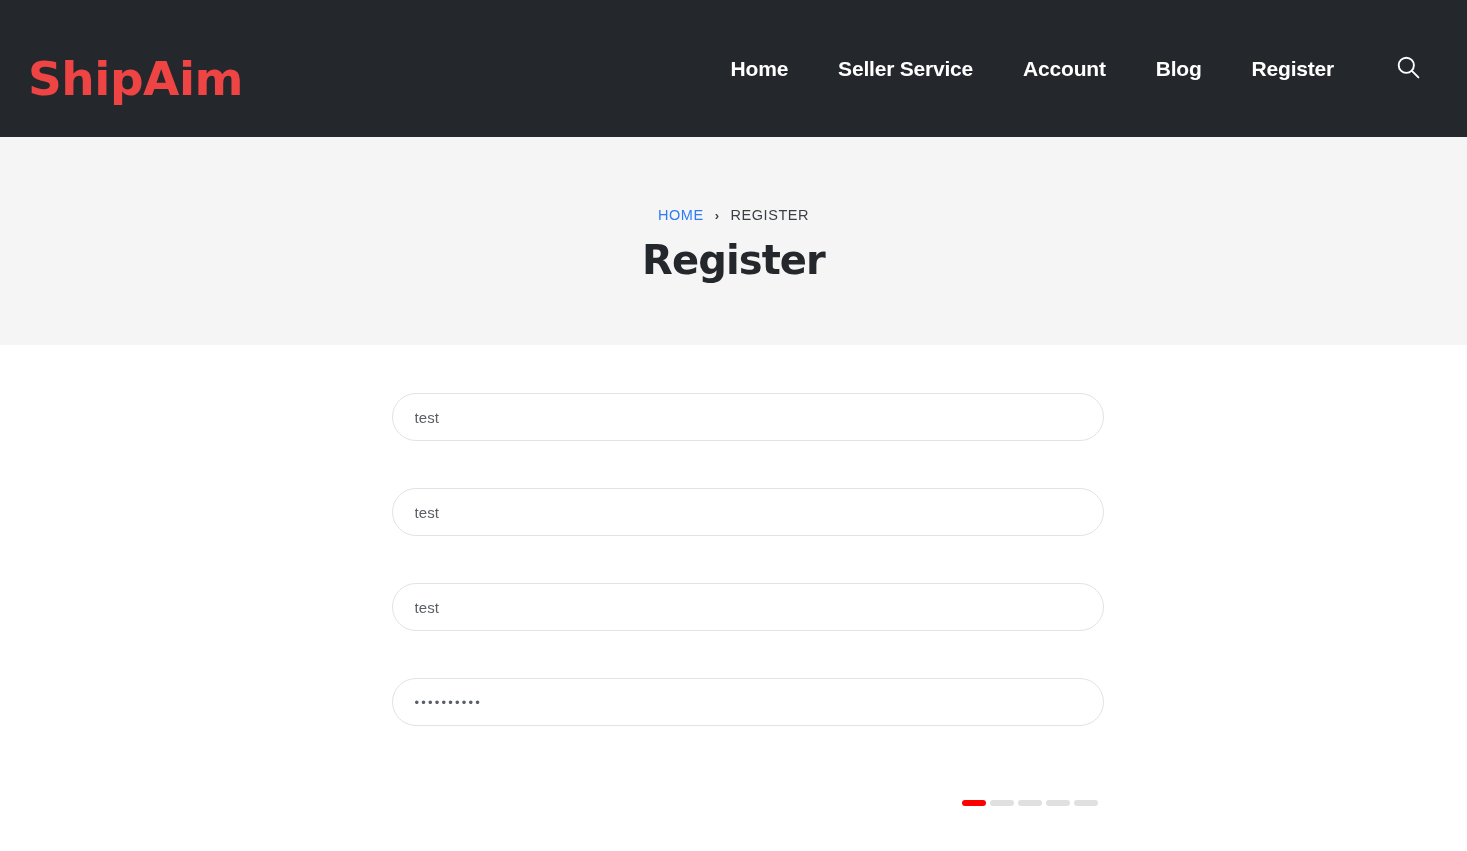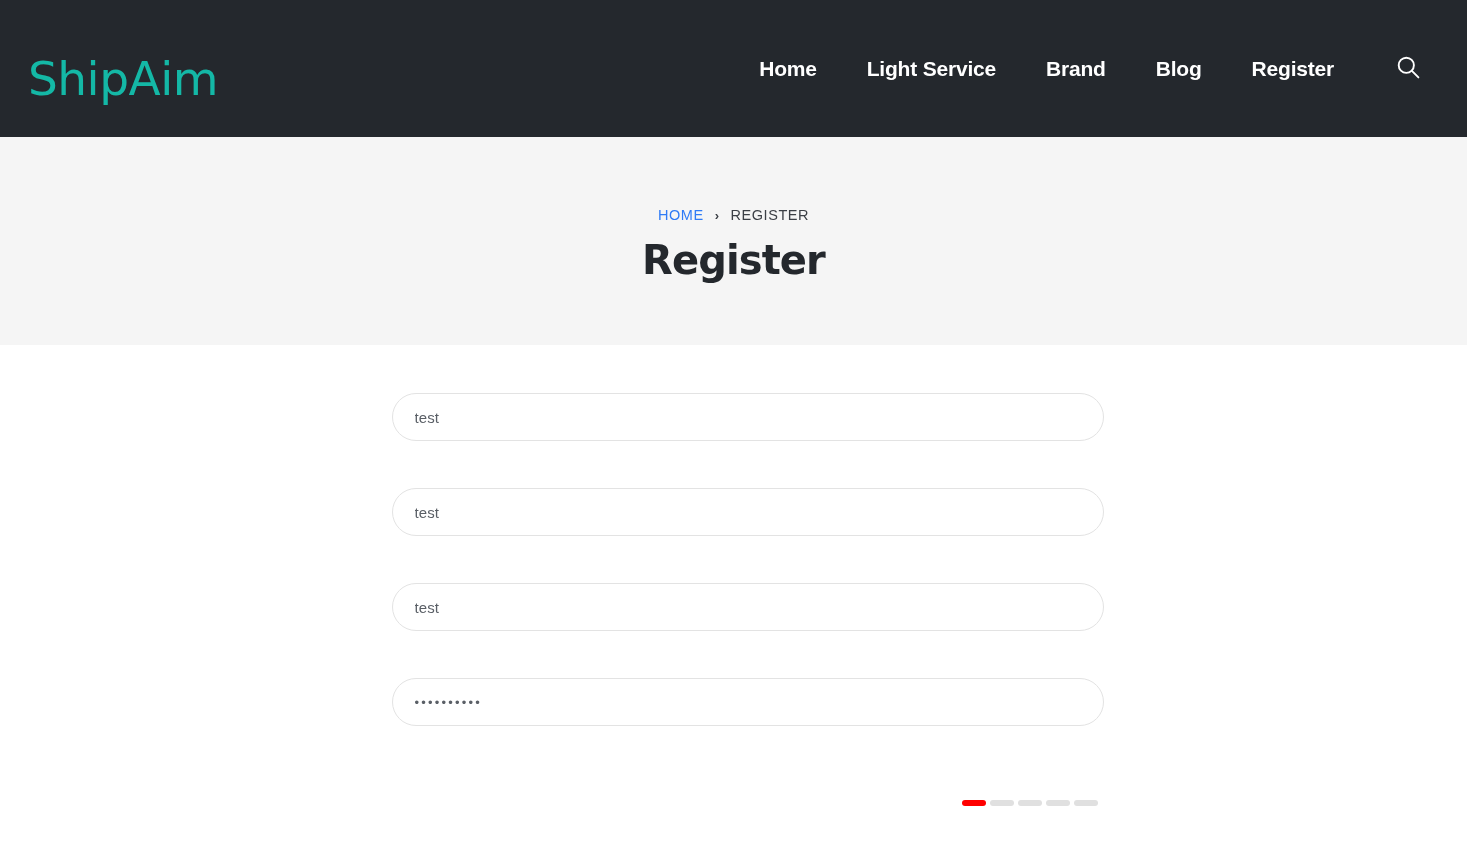--- a/index.html
+++ b/index.html
@@ -23,23 +23,23 @@
     background: #24282d;
     display: flex;
     align-items: center;
     padding: 0 30px 0 28px;
     position: relative;
   }
 
   .logo {
     font-family: "DejaVu Sans", sans-serif;
     font-size: 47px;
-    font-weight: 400;
+    font-weight: 700;
     letter-spacing: -0.5px;
-    color: #14b8a6;
+    color: #ef4444;
     line-height: 1;
     white-space: nowrap;
     padding-bottom: 4px;
     cursor: pointer;
     margin-top: 23px;
   }
 
   .main-nav {
     display: flex;
     align-items: center;
@@ -181,23 +181,23 @@
 
 <header class="site-header">
 
   <div class="logo">ShipAim</div>
 
   <nav class="main-nav">
 
     <a class="nav-item" href="#">Home</a>
 
 
-    <a class="nav-item" href="#">Light Service</a>
-
-    <a class="nav-item" href="#">Brand</a>
+    <a class="nav-item" href="#">Seller Service</a>
+
+    <a class="nav-item" href="#">Account</a>
 
     <a class="nav-item" href="#">Blog</a>
 
     <a class="nav-item" href="#">Register</a>
 
     <button class="search-btn">
       <span>
         <svg width="27" height="27" viewBox="0 0 27 27" fill="none" xmlns="http://www.w3.org/2000/svg">
           <circle cx="11.3" cy="11.3" r="7.6" stroke="#ffffff" stroke-width="1.9"></circle>
           <line x1="16.9" y1="16.9" x2="23.4" y2="23.4" stroke="#ffffff" stroke-width="1.9" stroke-linecap="round"></line>

